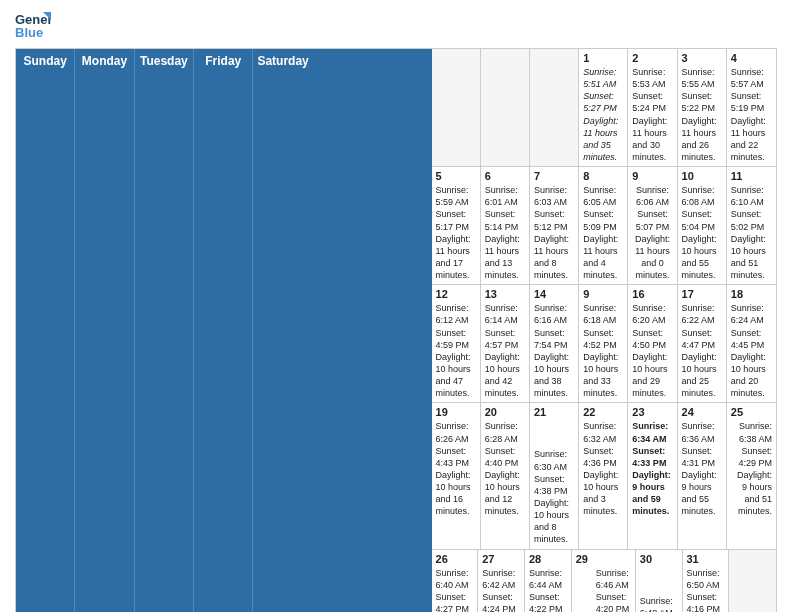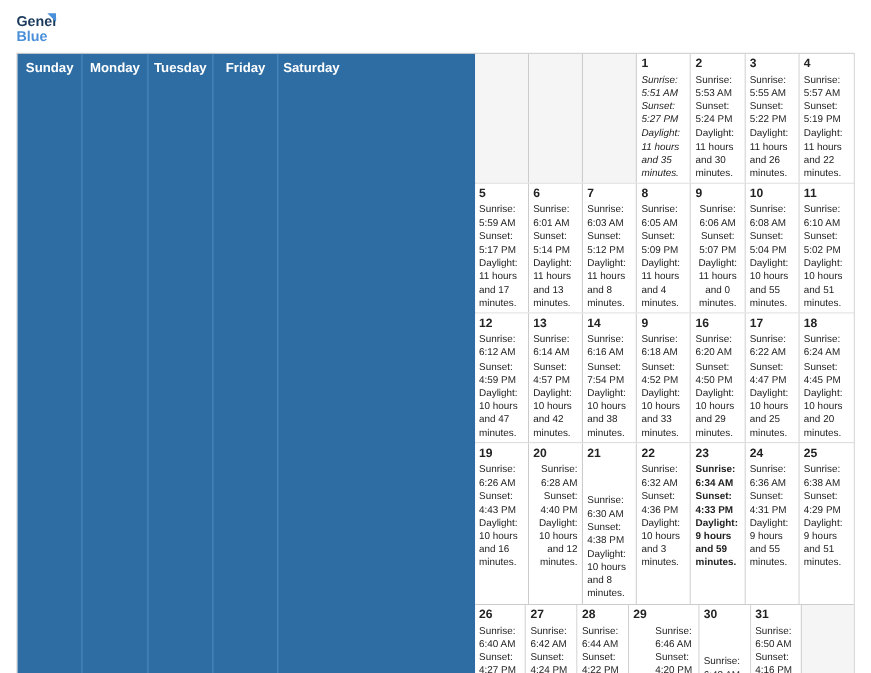--- a/index.html
+++ b/index.html
@@ -269,21 +269,21 @@
         <div class="cal-row">
           <div class="cal-cell">
             <span class="day-num">19</span>
             <div class="cell-text" style="white-space: pre-line;">Sunrise: 6:26 AM
 Sunset: 4:43 PM
 Daylight: 10 hours
 and 16 minutes.</div>
           </div>
           <div class="cal-cell">
             <span class="day-num">20</span>
-            <div class="cell-text" style="white-space: pre-line; text-align: right;">Sunrise: 6:28 AM
+            <div class="cell-text" style="white-space: pre-line;">Sunrise: 6:28 AM
 Sunset: 4:40 PM
 Daylight: 10 hours
 and 12 minutes.</div>
           </div>
           <div class="cal-cell">
             <span class="day-num">21</span>
             <div class="cell-text" style="white-space: pre-line; margin-top: 30px;">Sunrise: 6:30 AM
 Sunset: 4:38 PM
 Daylight: 10 hours
 and 8 minutes.</div>
@@ -304,21 +304,21 @@
           </div>
           <div class="cal-cell">
             <span class="day-num">24</span>
             <div class="cell-text" style="white-space: pre-line;">Sunrise: 6:36 AM
 Sunset: 4:31 PM
 Daylight: 9 hours
 and 55 minutes.</div>
           </div>
           <div class="cal-cell">
             <span class="day-num">25</span>
-            <div class="cell-text" style="white-space: pre-line;">Sunrise: 6:38 AM
+            <div class="cell-text" style="white-space: pre-line; text-align: right;">Sunrise: 6:38 AM
 Sunset: 4:29 PM
 Daylight: 9 hours
 and 51 minutes.</div>
           </div>
         </div>
         <div class="cal-row">
           <div class="cal-cell">
             <span class="day-num">26</span>
             <div class="cell-text" style="white-space: pre-line;">Sunrise: 6:40 AM
 Sunset: 4:27 PM

